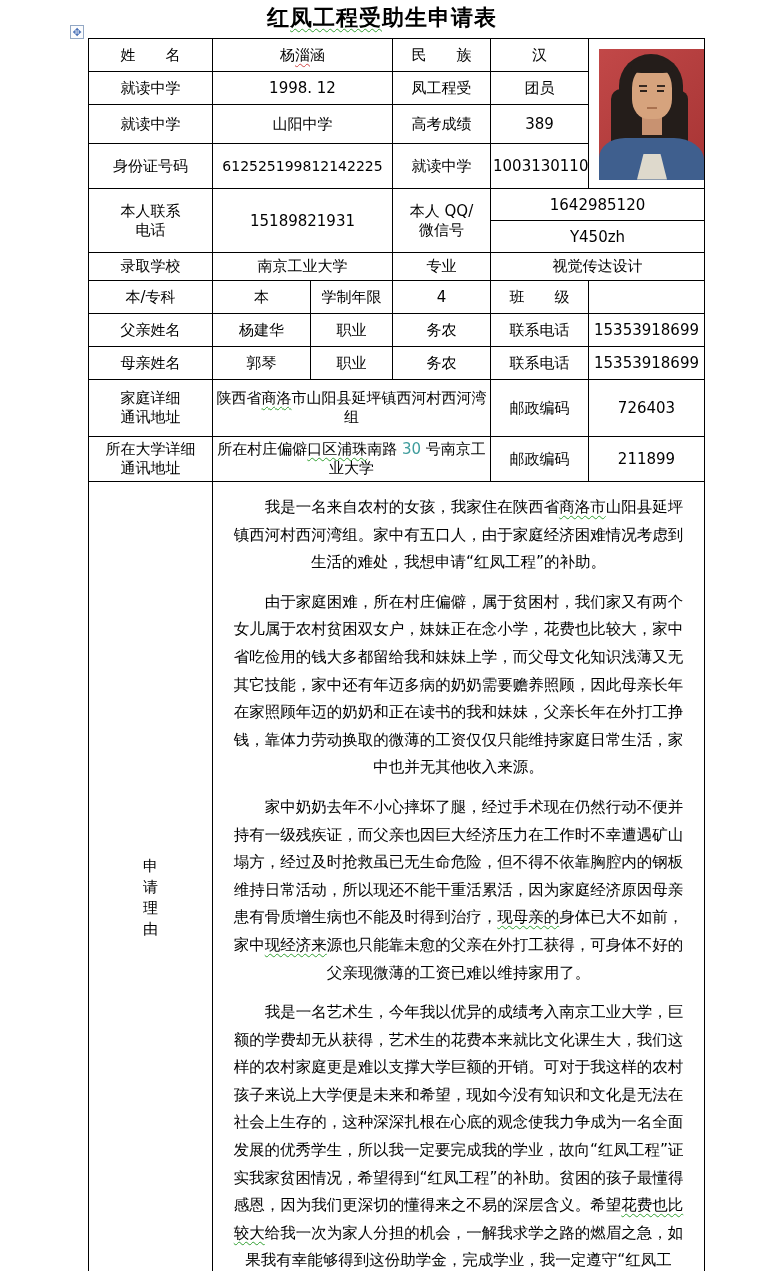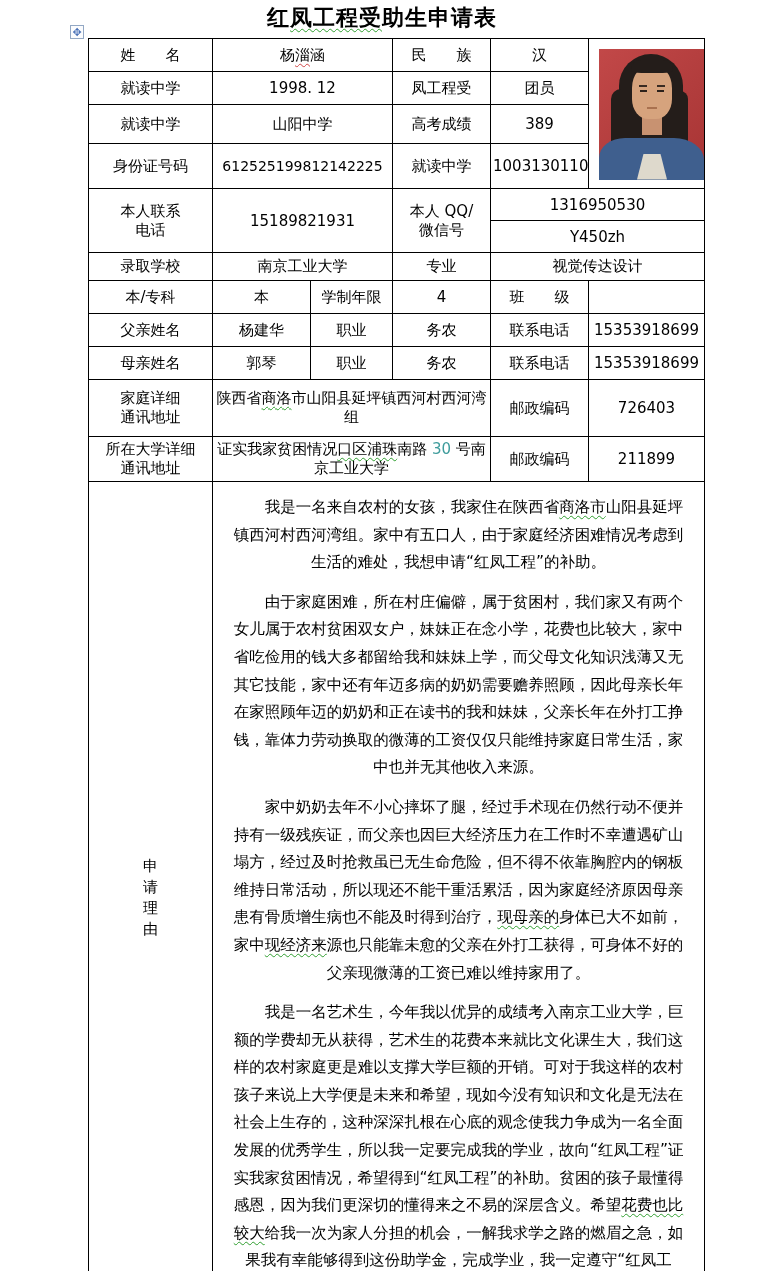--- a/index.html
+++ b/index.html
@@ -144,21 +144,21 @@
     <td>就读中学</td>
     <td>1003130110</td>
   </tr>
 
   <tr style="height:32px">
     <td rowspan="2" class="pre">本人联系
 电话</td>
     <td colspan="2" rowspan="2">15189821931</td>
     <td rowspan="2" class="pre">本人 QQ/
 微信号</td>
-    <td colspan="2">1316950530</td>
+    <td colspan="2">1642985120</td>
   </tr>
   <tr style="height:32px">
     <td colspan="2">Y450zh</td>
   </tr>
 
   <tr style="height:28px">
     <td>录取学校</td>
     <td colspan="2">南京工业大学</td>
     <td>专业</td>
     <td colspan="2">视觉传达设计</td>
@@ -195,21 +195,21 @@
     <td class="pre">家庭详细
 通讯地址</td>
     <td colspan="3"><span>陕西省</span><span class="wavy-g">商洛</span><span>市山阳县延坪镇西河村西河湾组</span></td>
     <td>邮政编码</td>
     <td>726403</td>
   </tr>
 
   <tr style="height:45px">
     <td class="pre">所在大学详细
 通讯地址</td>
-    <td colspan="3"><span>证实我家贫困情况</span><span class="wavy-g">口区浦珠</span><span>南路 </span><span class="teal">30</span><span> 号南京工业大学</span></td>
+    <td colspan="3"><span>所在村庄偏僻</span><span class="wavy-g">口区浦珠</span><span>南路 </span><span class="teal">30</span><span> 号南京工业大学</span></td>
     <td>邮政编码</td>
     <td>211899</td>
   </tr>
 
   <tr style="height:797px">
     <td>
           <div class="vlabel">申
 请
 理
 由</div>

